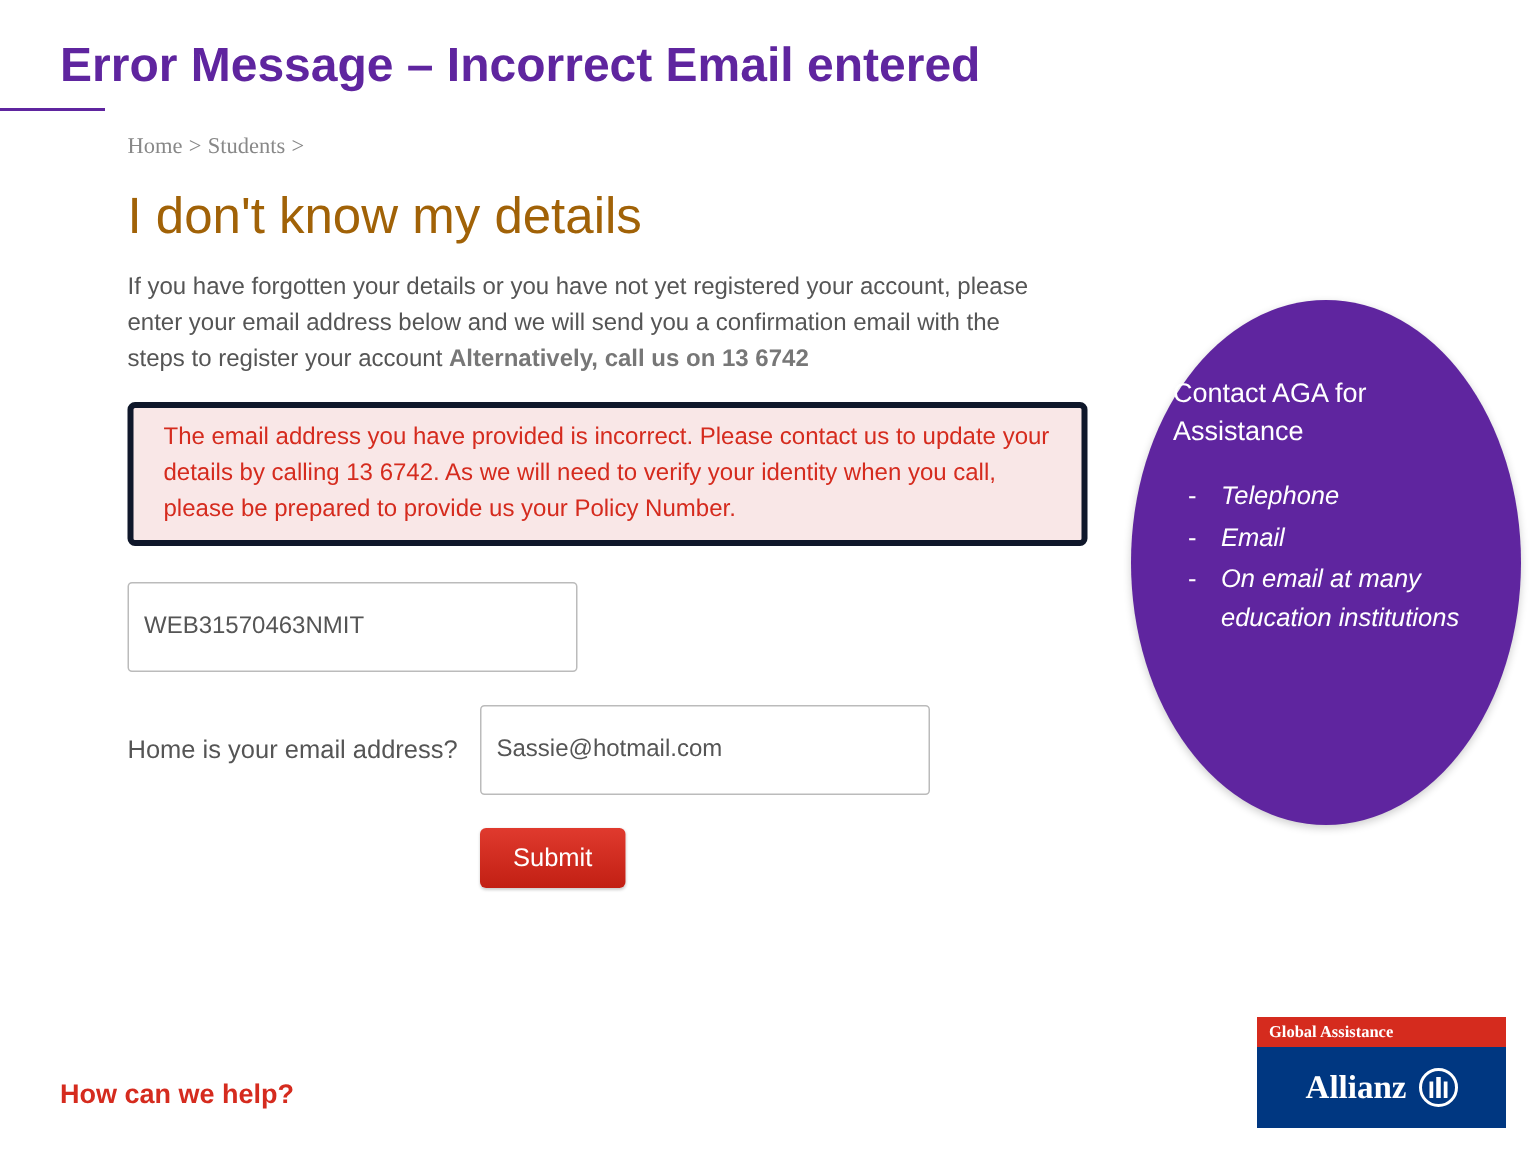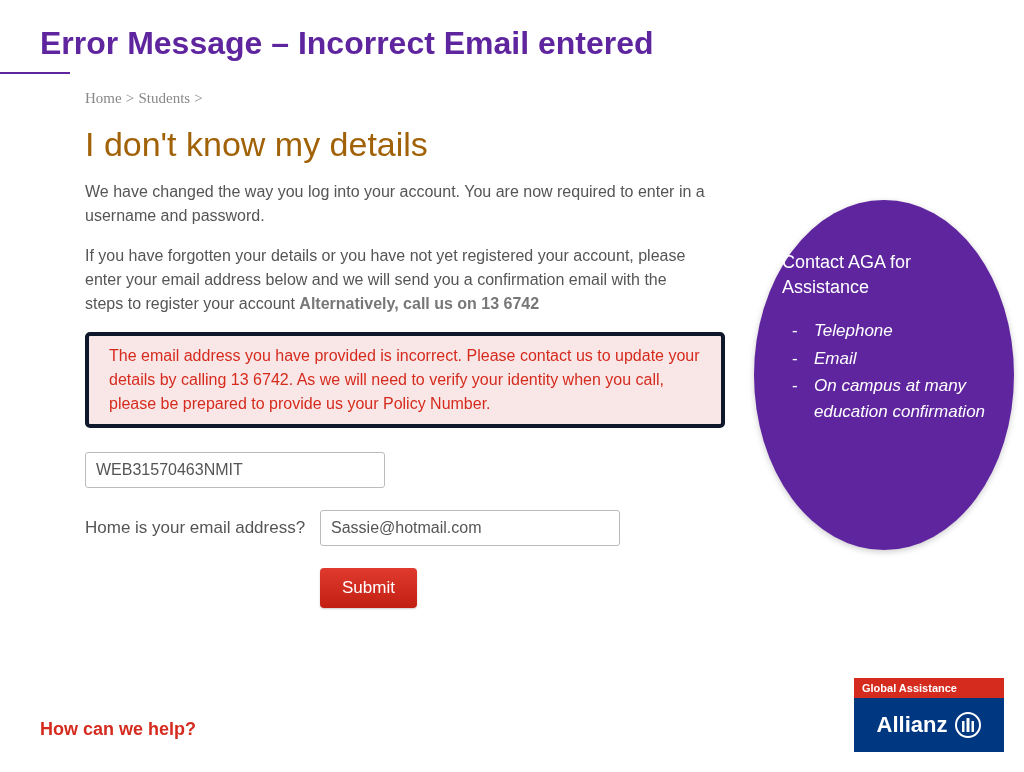--- a/index.html
+++ b/index.html
@@ -76,21 +76,21 @@
       margin-bottom: 22px;
     }
     .form-label {
       color: #555;
       font-size: 17px;
       width: 235px;
     }
     .form-input {
       border: 1px solid #bbb;
       border-radius: 3px;
-      padding: 8px 10px;
+      padding: 20px 10px;
       font-size: 16px;
       color: #555;
       width: 300px;
       background: #fff;
     }
     .submit-btn {
       background: linear-gradient(to bottom, #e03a2e, #c21f13);
       color: #fff;
       border: none;
       border-radius: 4px;
@@ -140,21 +140,22 @@
       left: 40px;
       bottom: 32px;
       color: #d52b1e;
       font-size: 18px;
       font-weight: bold;
     }
     .allianz-logo {
       position: absolute;
       right: 20px;
       bottom: 20px;
-      width: 150px;
+      width: 166px;
+      font-family: Liberation Serif, serif;
     }
     .ga-bar {
       background: #d52b1e;
       color: #fff;
       font-size: 11px;
       padding: 4px 8px;
       text-align: left;
       font-weight: bold;
     }
     .allianz-block {
@@ -184,21 +185,20 @@
 <div class="content-wrap">
   <div class="breadcrumb">
     <span>Home</span>
     <span>&gt;</span>
     <span>Students</span>
     <span>&gt;</span>
   </div>
 
   <h1 class="page-heading">I don't know my details</h1>
 
-  <p class="intro-text">We have changed the way you log into your account. You are now required to enter in a username and password.</p>
 
   <p class="intro-text">
     <span>If you have forgotten your details or you have not yet registered your account, please enter your email address below and we will send you a confirmation email with the steps to register your account</span>
     <span class="alt-phone">Alternatively, call us on 13 6742</span>
   </p>
 
   <div class="error-box">
     <div class="error-box-text">The email address you have provided is incorrect. Please contact us to update your details by calling 13 6742. As we will need to verify your identity when you call, please be prepared to provide us your Policy Number.</div>
   </div>
 
@@ -212,21 +212,21 @@
   </div>
 
   <button class="submit-btn">Submit</button>
 </div>
 
 <div class="callout-oval">
   <div class="callout-title">Contact AGA for Assistance</div>
   <ul class="callout-list">
     <li>Telephone</li>
     <li>Email</li>
-    <li>On campus at many education confirmation</li>
+    <li>On email at many education institutions</li>
   </ul>
 </div>
 
 <div class="footer-help">How can we help?</div>
 
 <div class="allianz-logo">
   <div class="ga-bar">Global Assistance</div>
   <div class="allianz-block">
     <span class="allianz-text">Allianz</span>
     <svg class="allianz-icon" viewBox="0 0 26 26">

